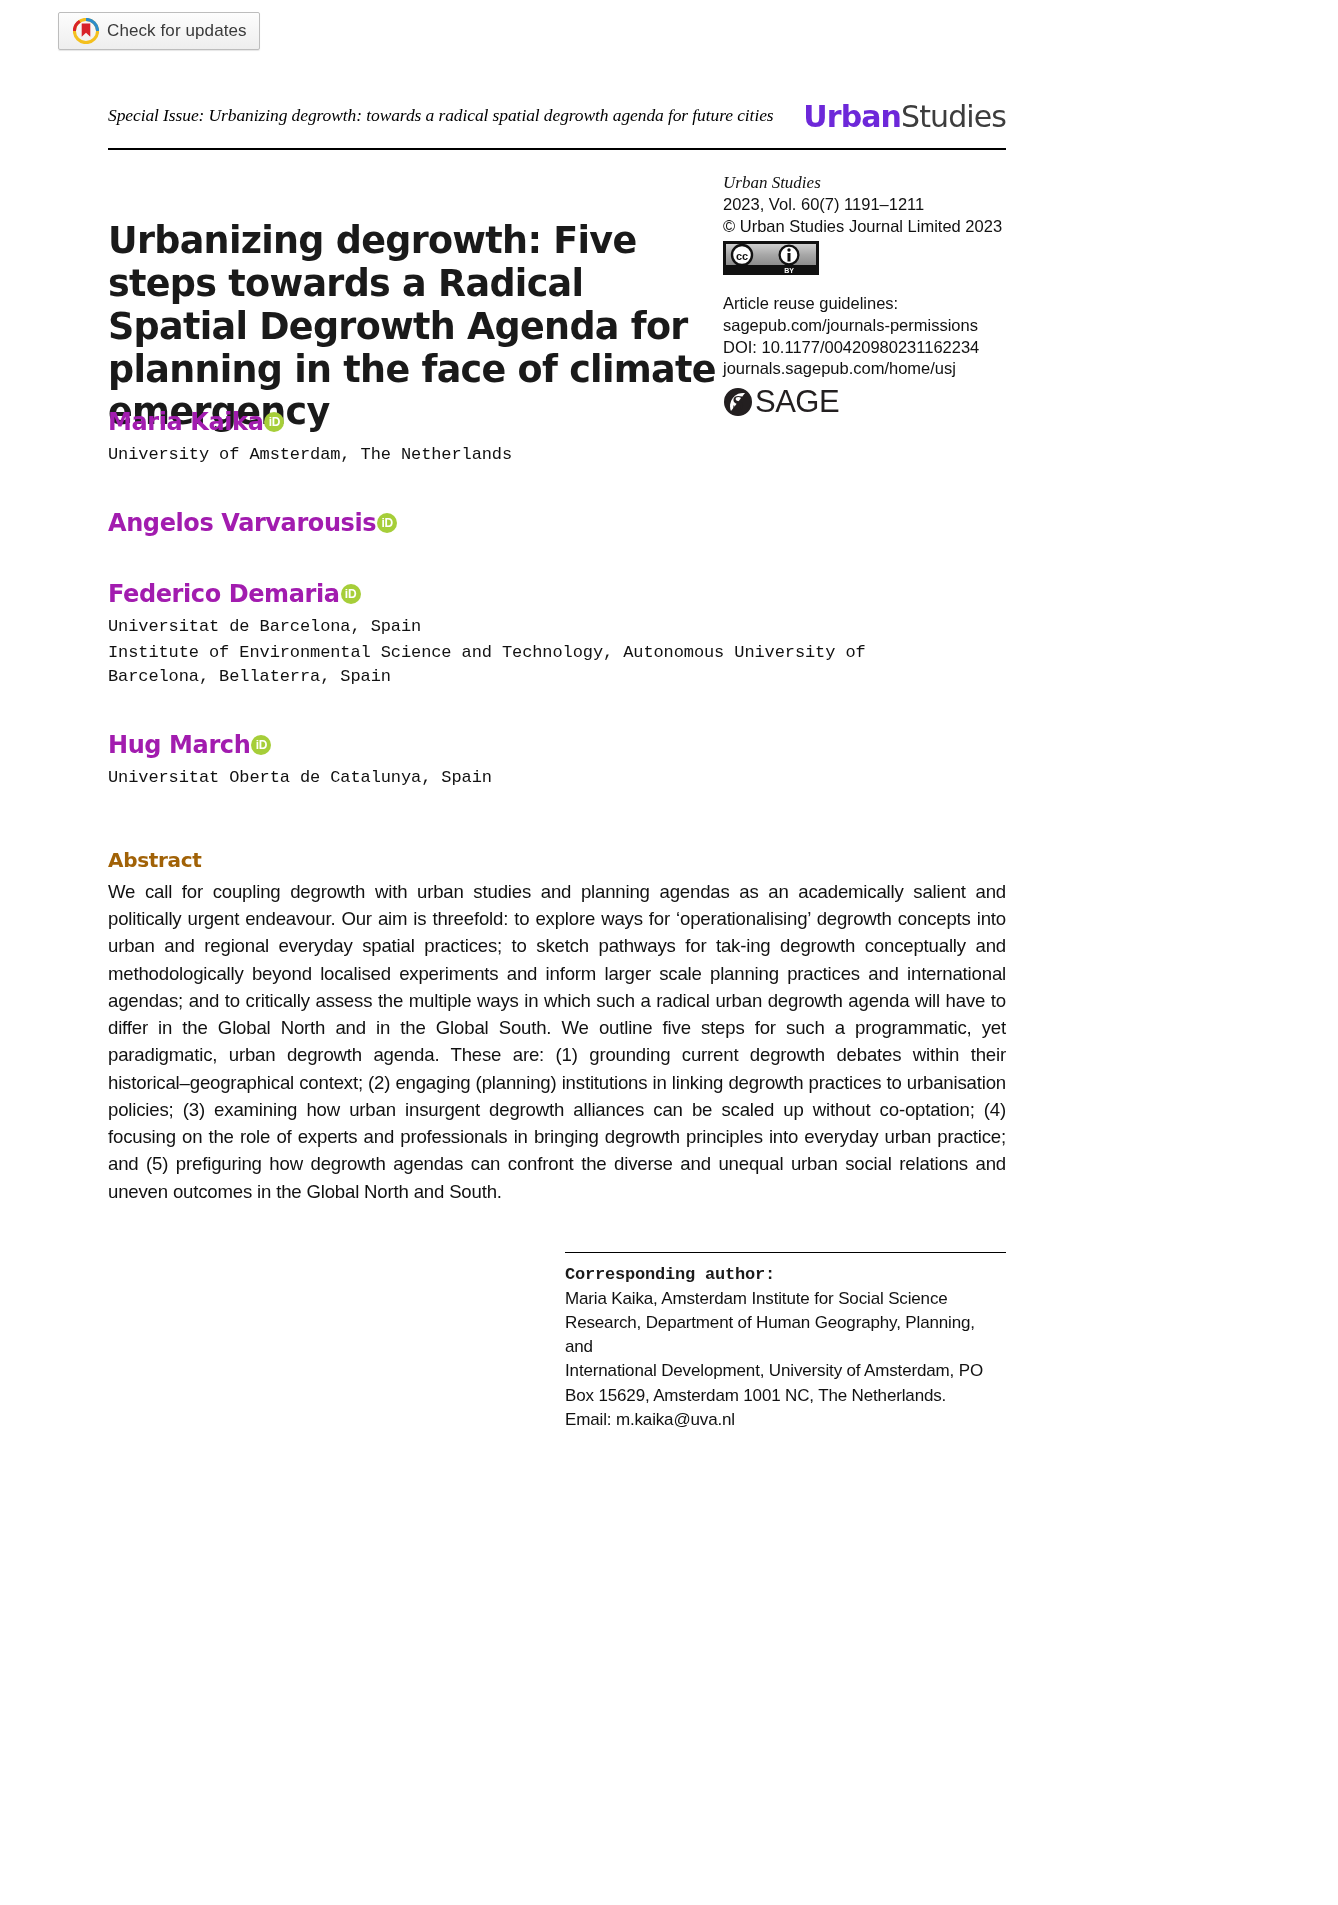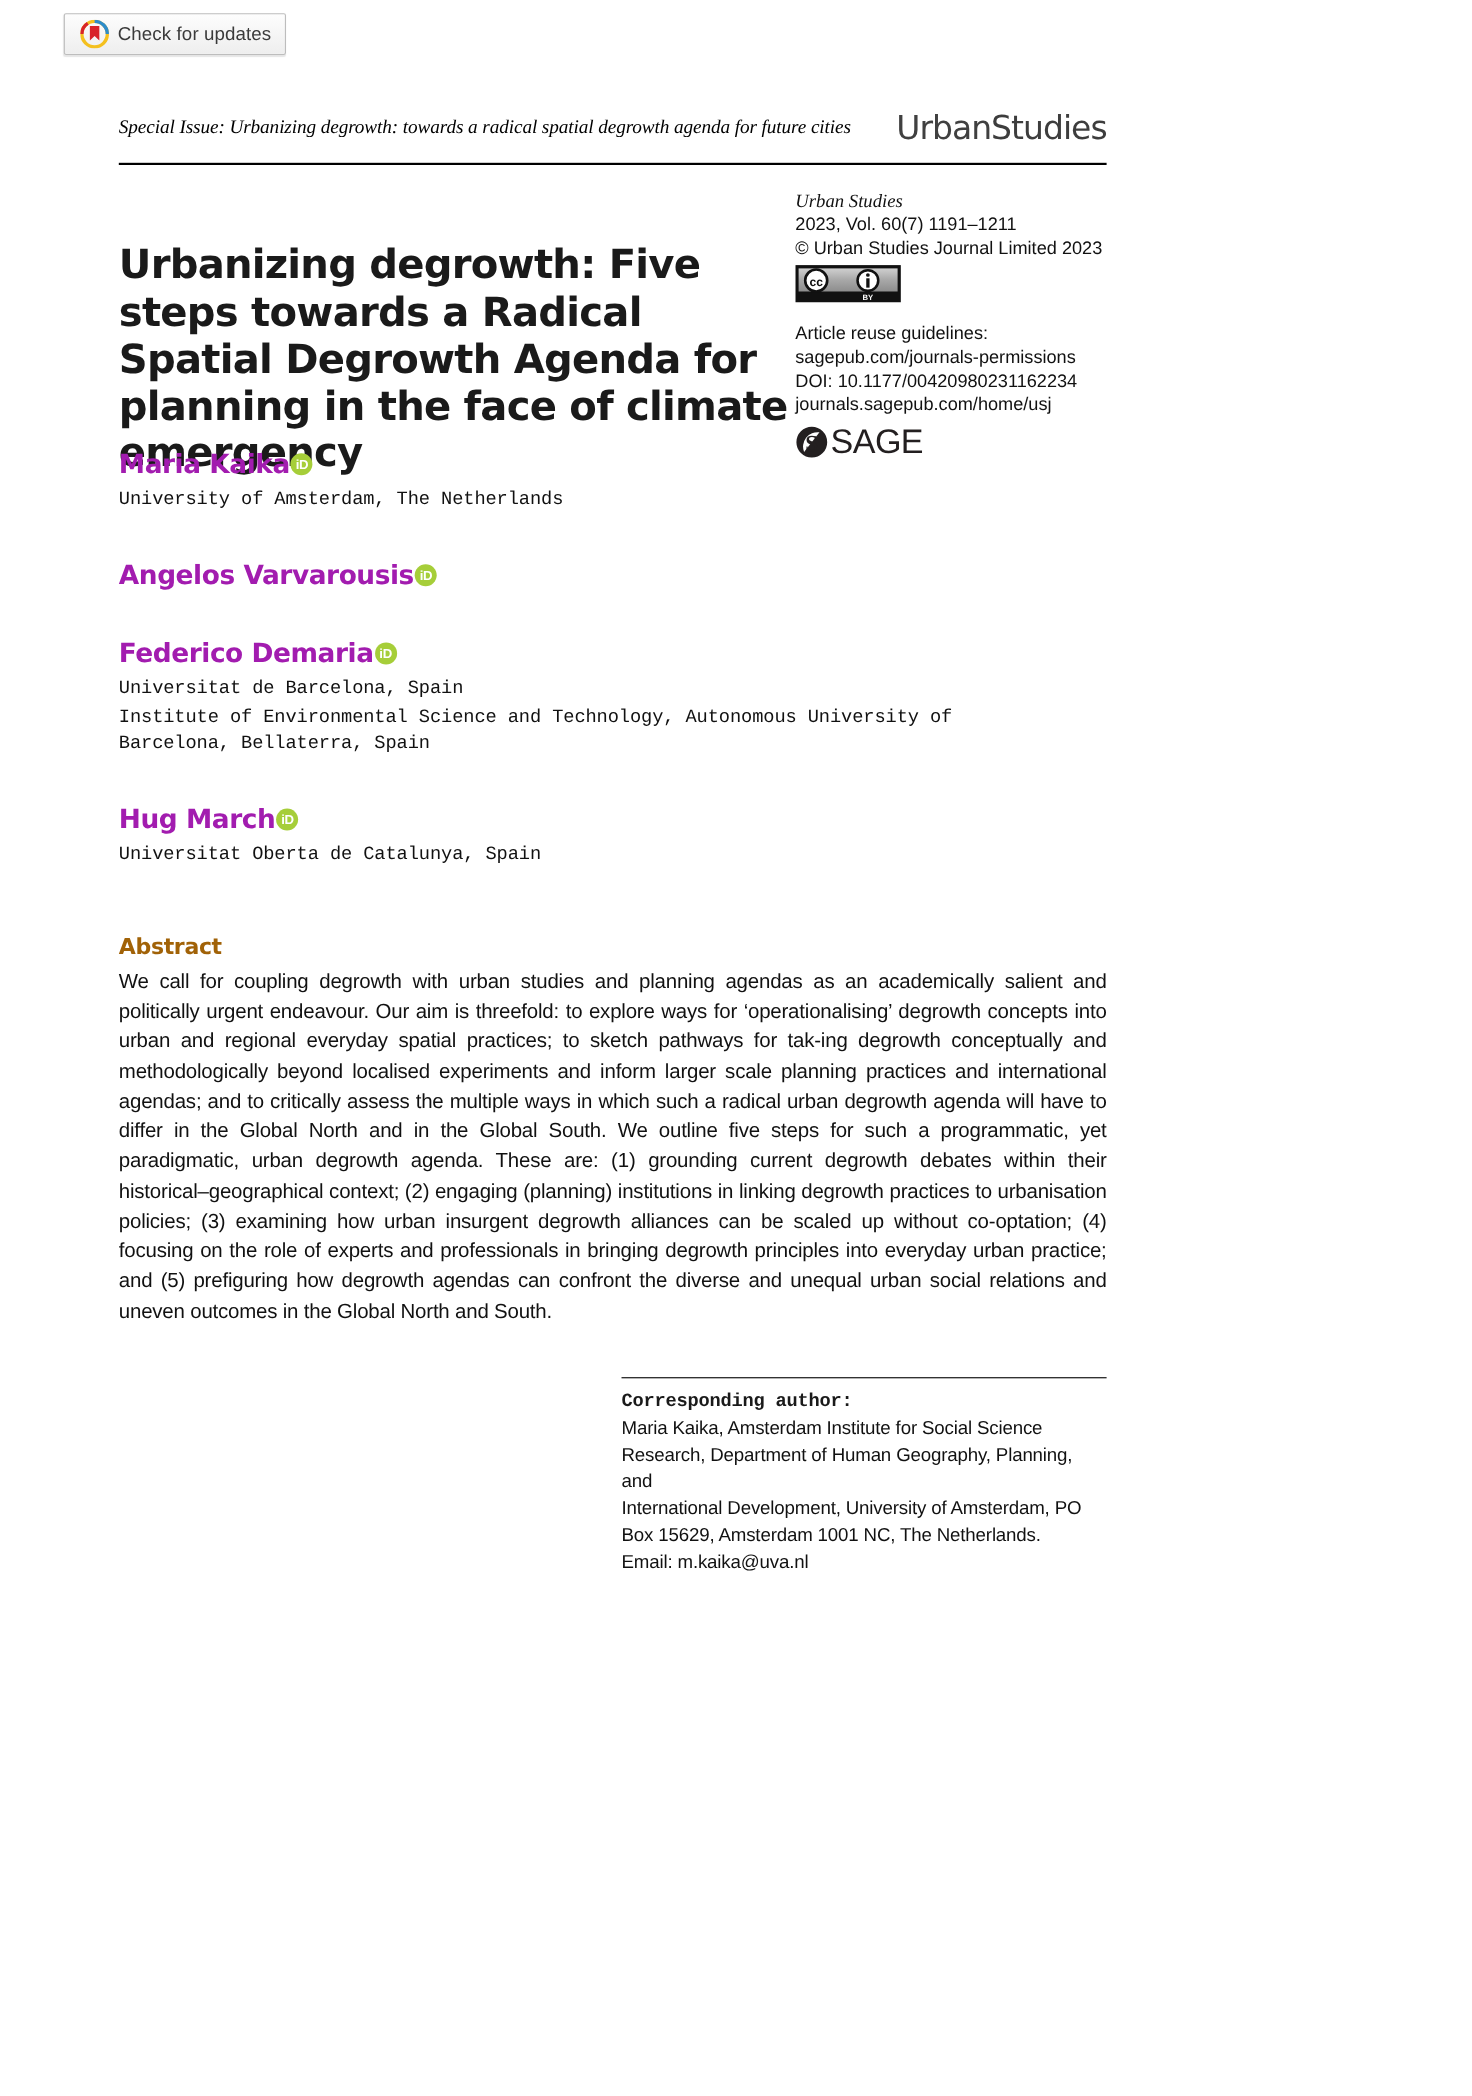--- a/index.html
+++ b/index.html
@@ -69,21 +69,21 @@
     line-height: 1.1;
     padding-bottom: 3px;
   }
   .journal-logo {
     font-size: 30px;
     line-height: 1;
     white-space: nowrap;
     font-family: "DejaVu Sans", sans-serif;
     letter-spacing: -0.9px;
   }
-  .journal-logo .jl-bold { font-weight: 400; color: #404040; }
+  .journal-logo .jl-bold { font-weight: 700; color: #6d28d9; }
   .journal-logo .jl-light { font-weight: 400; color: #3d3d3d; }
 
   .rule {
     position: absolute;
     left: 108px;
     top: 148px;
     width: 898px;
     height: 2px;
     background: #000;
   }

